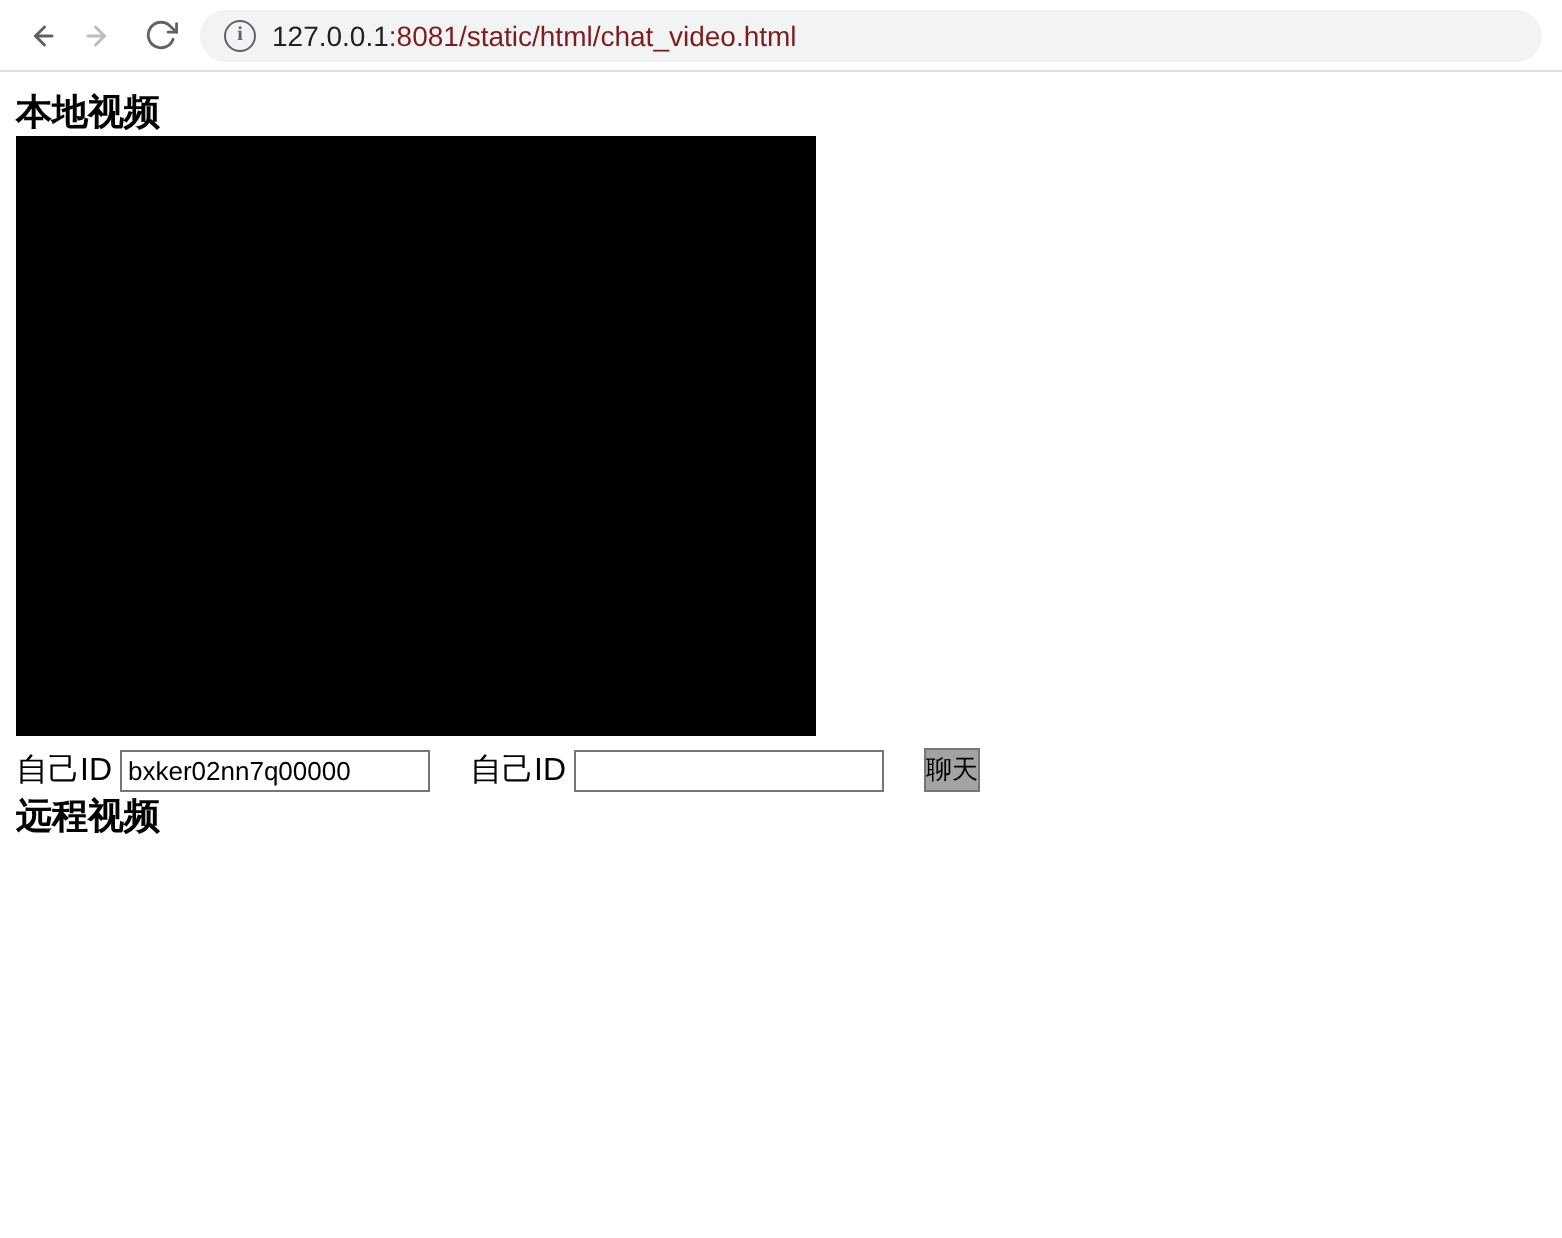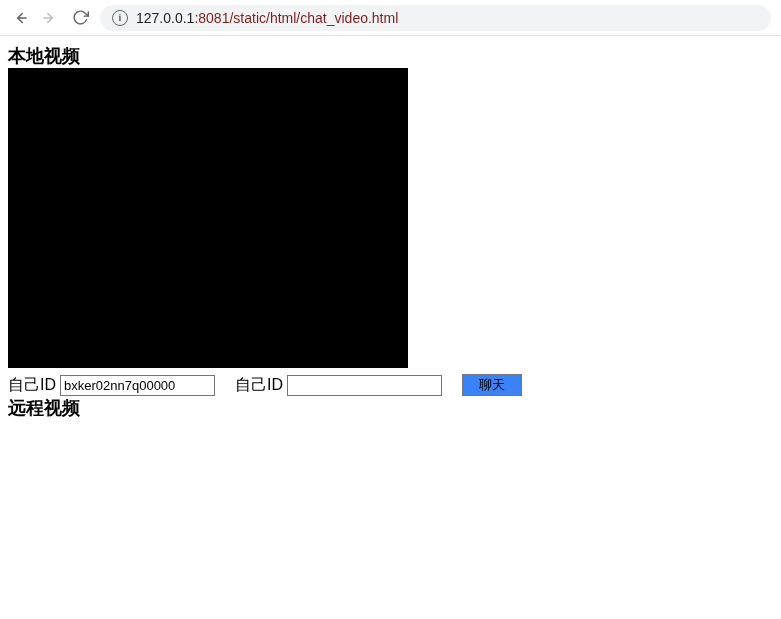--- a/index.html
+++ b/index.html
@@ -89,23 +89,23 @@
     }
     .controls input[type="text"] {
       font-size: 13px;
       padding: 1px 3px;
       border: 1px solid #767676;
       height: 21px;
       width: 155px;
     }
     .controls button {
       font-size: 13px;
-      padding: 1px 16px;
+      padding: 1px 0;
       border: 1px solid #767676;
-      background: #3b82f6;
+      background: #a3a3a3;
       cursor: pointer;
       height: 22px;
     }
     .spacer {
       display: inline-block;
       width: 12px;
     }
   </style>
 </head>
 <body>

